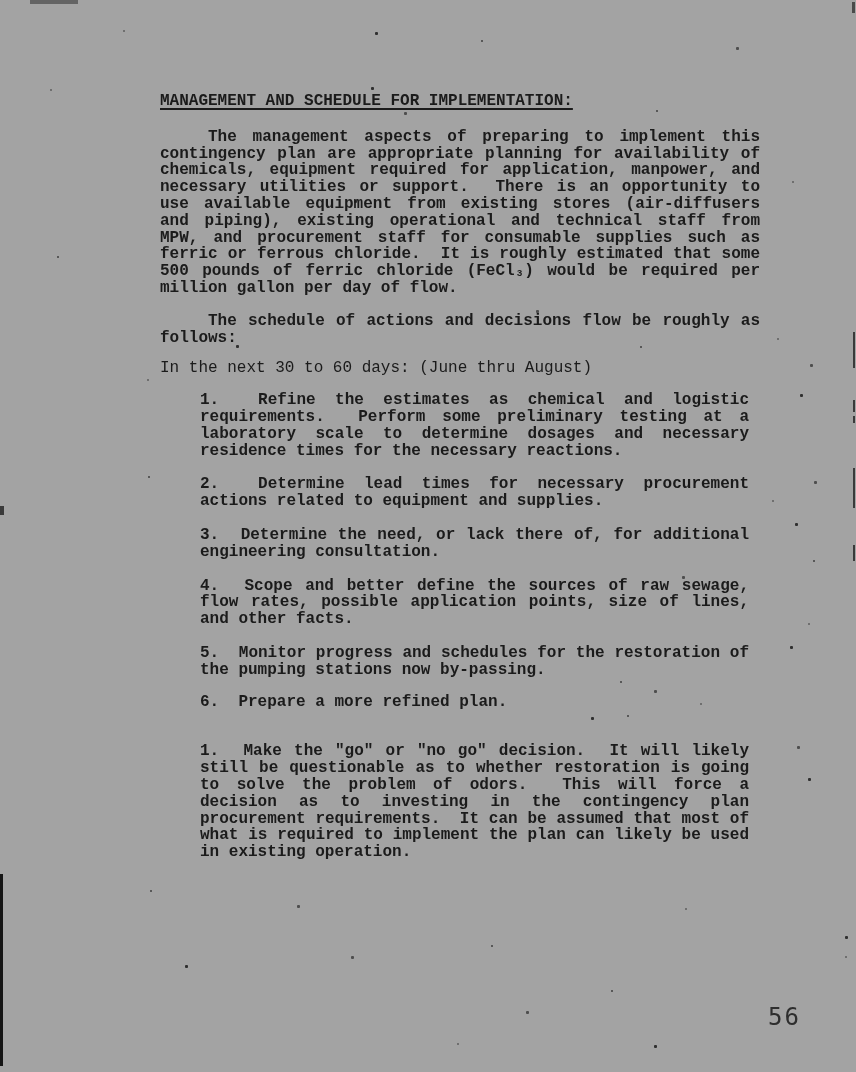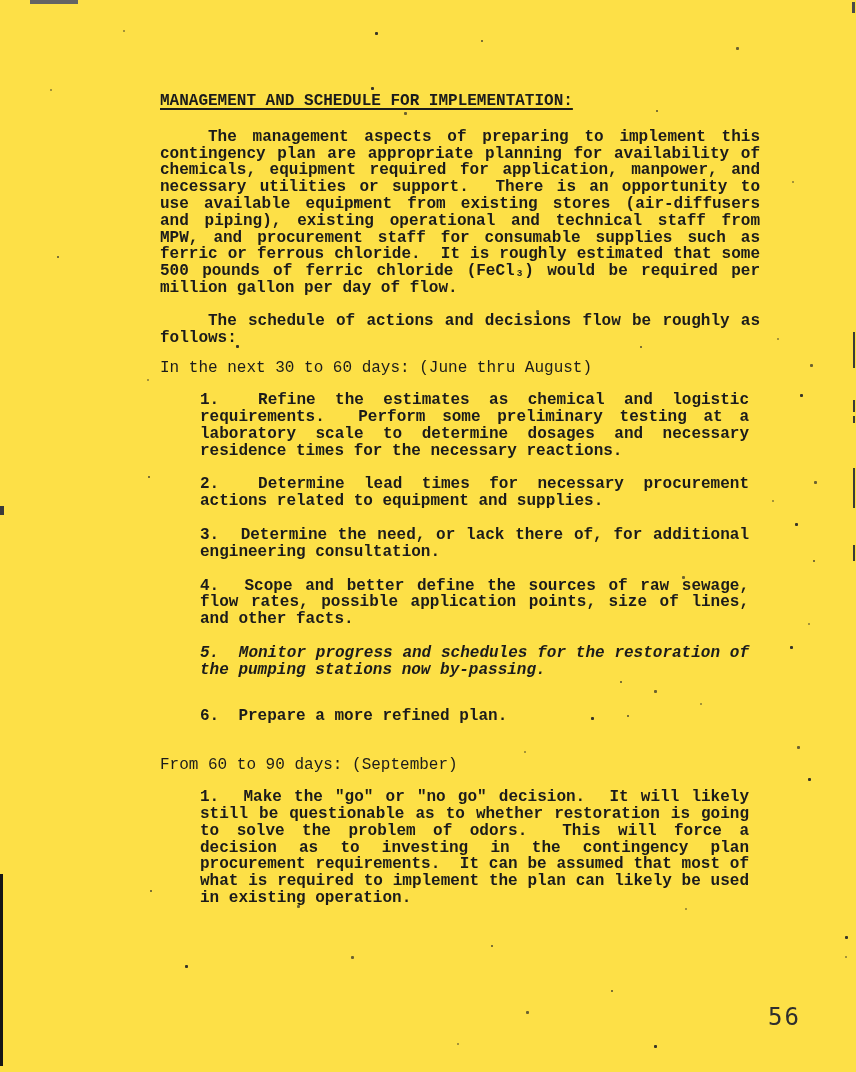--- a/index.html
+++ b/index.html
@@ -1,21 +1,21 @@
 <!DOCTYPE html>
 <html><head>
 <meta charset="utf-8">
 <style>
   html, body { margin: 0; padding: 0; background: #e8e8e8; }
   .page {
     position: relative;
     width: 856px;
     height: 1072px;
     margin: 0 auto;
-    background: #fde047;
+    background: #a3a3a3;
     overflow: hidden;
     font-family: "Liberation Mono", "DejaVu Sans Mono", monospace;
     font-weight: 700;
     font-size: 16px;
     line-height: 16.8px;
     color: #1b1b1b;
   }
   .textblock {
     position: absolute;
     left: 160px;
@@ -43,21 +43,21 @@
     font-weight: 400;
     margin: 0 0 15px 0;
     white-space: nowrap;
   }
   .item {
     margin-left: 40px;
     width: 549px;
     text-align: justify;
     margin-bottom: 17px;
   }
-  .item.tight { margin-bottom: 29px; font-style: italic; }
+  .item.tight { margin-bottom: 15px; }
   .item.endsec { margin-bottom: 33px; }
   .item.last { margin-bottom: 0; }
   .pagenum {
     position: absolute;
     left: 160px;
     top: 971px;
     width: 600px;
     text-align: center;
     font-weight: 700;
   }
@@ -160,20 +160,19 @@
 
     <h2 class="subhead">In the next 30 to 60 days: (June thru August)</h2>
 
     <p class="item">1.&nbsp; Refine the estimates as chemical and logistic requirements.&nbsp; Perform some preliminary testing at a laboratory scale to determine dosages and necessary residence times for the necessary reactions.</p>
     <p class="item">2.&nbsp; Determine lead times for necessary procurement actions related to equipment and supplies.</p>
     <p class="item">3.&nbsp; Determine the need, or lack there of, for additional engineering consultation.</p>
     <p class="item">4.&nbsp; Scope and better define the sources of raw sewage, flow rates, possible application points, size of lines, and other facts.</p>
     <p class="item tight">5.&nbsp; Monitor progress and schedules for the restoration of the pumping stations now by-passing.</p>
     <p class="item endsec">6.&nbsp; Prepare a more refined plan.</p>
 
-    <h2 class="subhead">From 60 to 90 days: (September)</h2>
 
     <p class="item last">1.&nbsp; Make the "go" or "no go" decision.&nbsp; It will likely still be questionable as to whether restoration is going to solve the problem of odors.&nbsp; This will force a decision as to investing in the contingency plan procurement requirements.&nbsp; It can be assumed that most of what is required to implement the plan can likely be used in existing operation.</p>
   </main>
 
   <div class="stamp">56</div>
 
 </div>
 
 </body></html>

